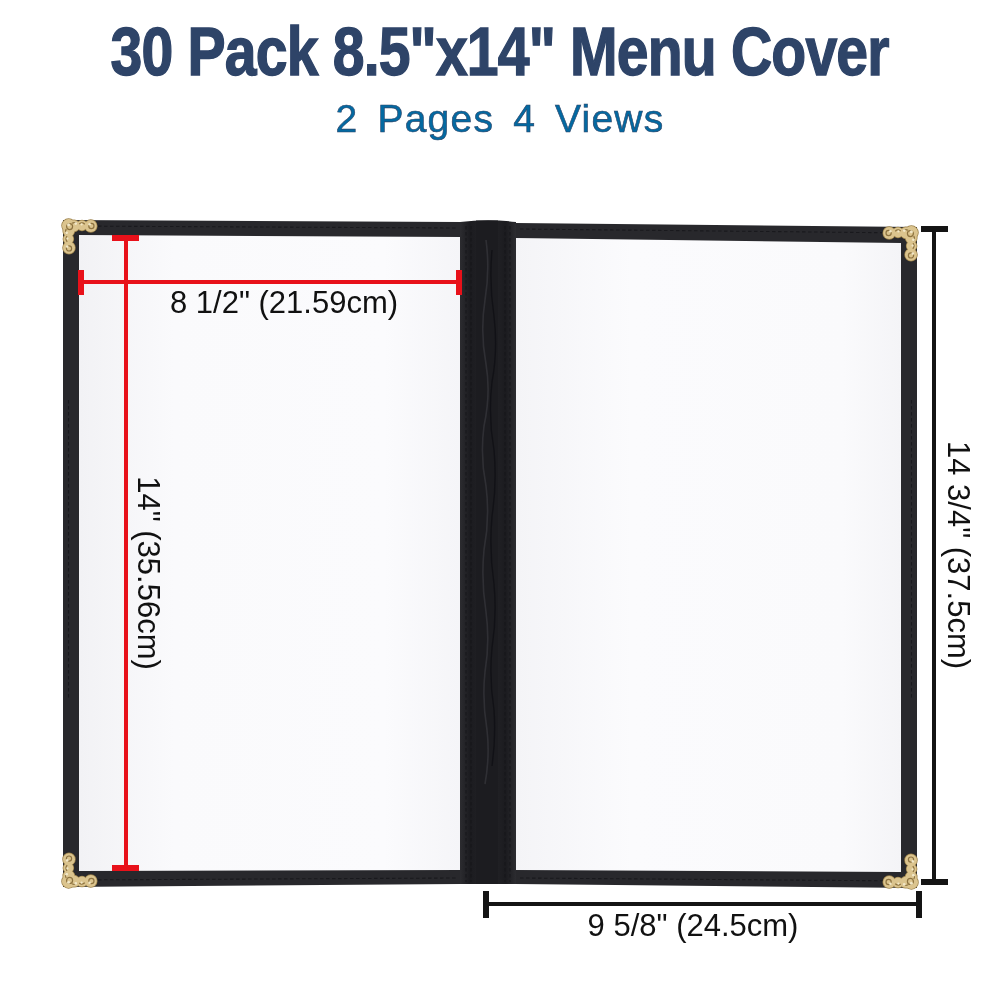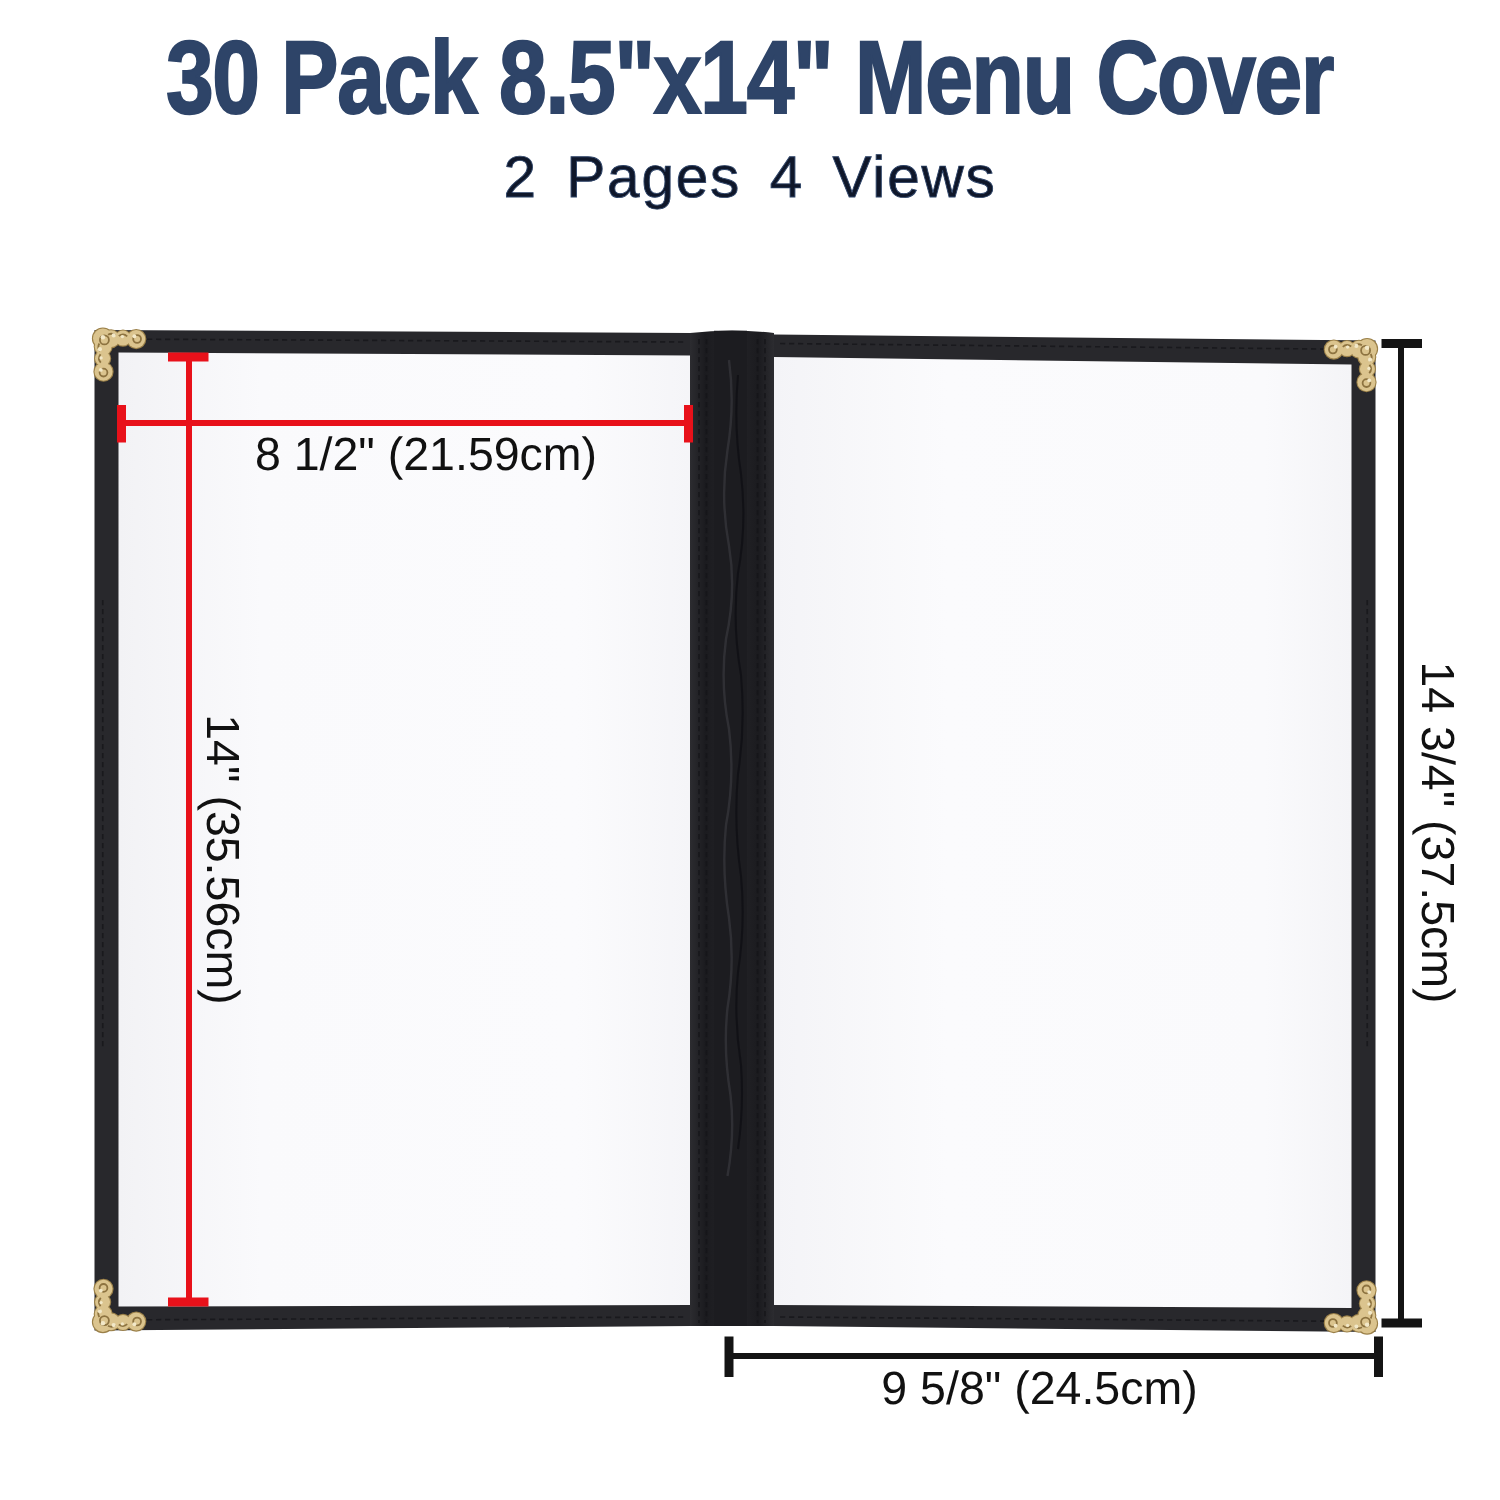--- a/index.html
+++ b/index.html
@@ -5,21 +5,21 @@
   html,body{margin:0;padding:0;width:1000px;height:1000px;background:#ffffff;overflow:hidden;}
   body{font-family:"Liberation Sans",sans-serif;}
   .title{
     position:absolute;left:0;top:12px;width:1000px;text-align:center;
     font-weight:bold;font-size:69px;color:#2e4468;letter-spacing:-1px;-webkit-text-stroke:1.4px #2e4468;
     transform:scaleX(0.828);transform-origin:498px 0;
     white-space:nowrap;
   }
   .subtitle{
     position:absolute;left:0;top:97px;width:1000px;text-align:center;
-    font-weight:normal;font-size:39px;color:#0f172a;letter-spacing:1.2px;word-spacing:7px;-webkit-text-stroke:0.6px #2e4468;
+    font-weight:normal;font-size:39px;color:#0369a1;letter-spacing:1.2px;word-spacing:7px;-webkit-text-stroke:0.6px #2e4468;
     white-space:nowrap;
   }
 </style>
 </head>
 <body>
 <div class="title">30 Pack 8.5"x14" Menu Cover</div>
 <div class="subtitle">2 Pages 4 Views</div>
 <svg width="1000" height="1000" viewBox="0 0 1000 1000" style="position:absolute;left:0;top:0">
   <defs>
     <linearGradient id="panelL" x1="0" y1="0" x2="1" y2="0">

